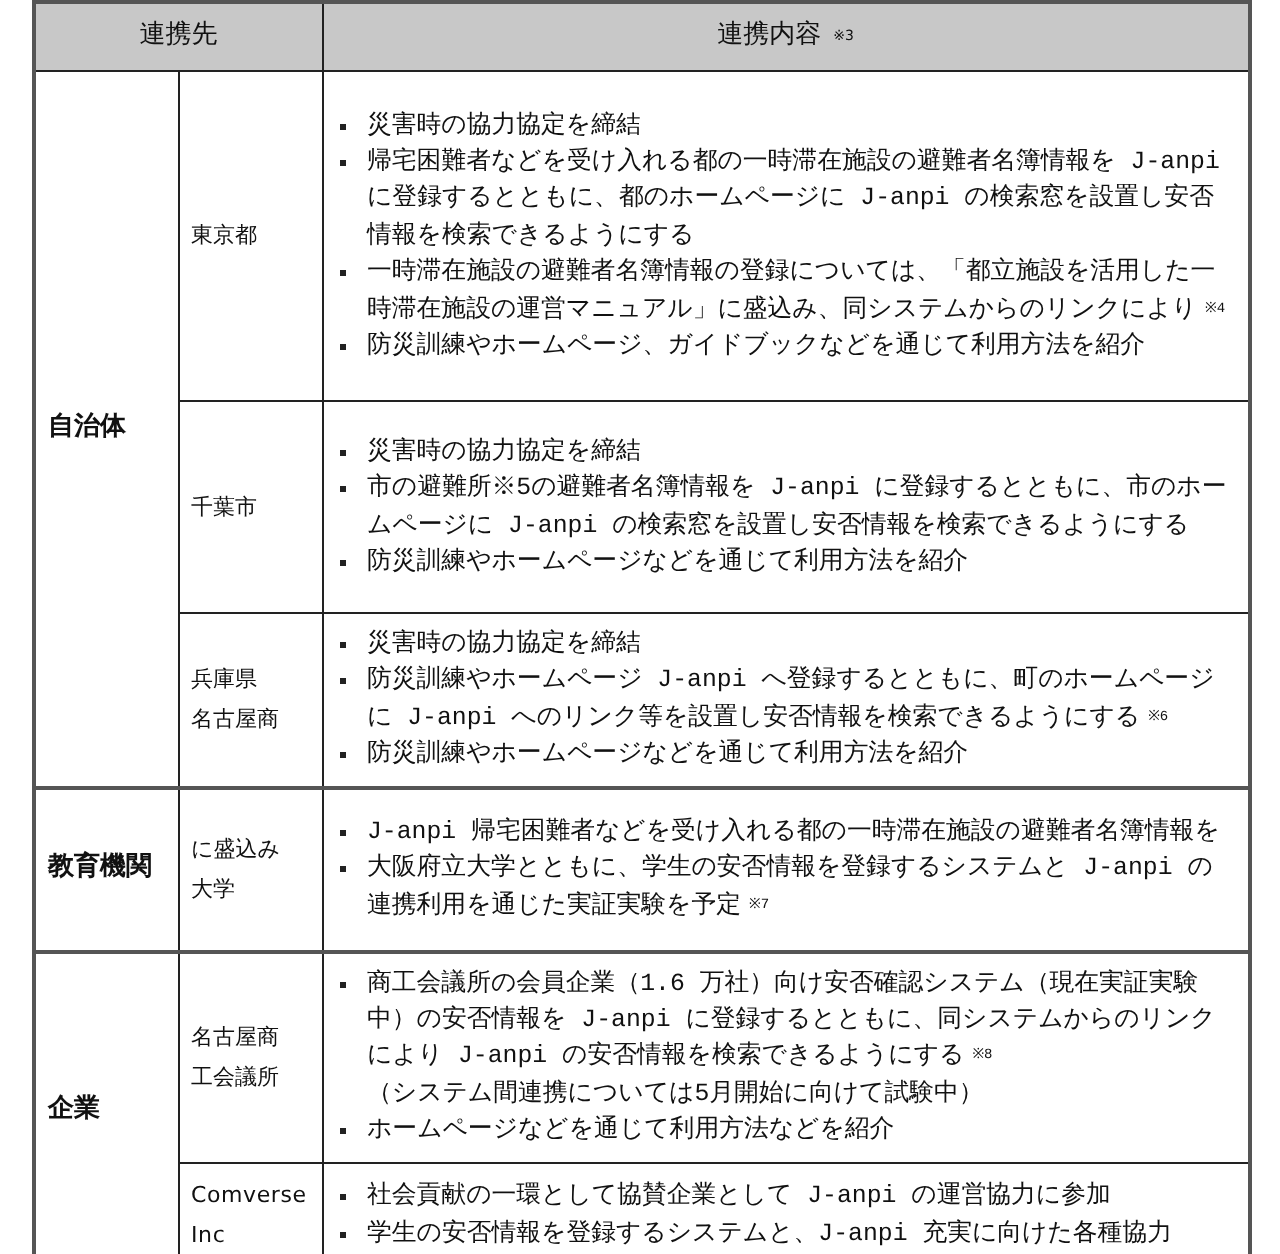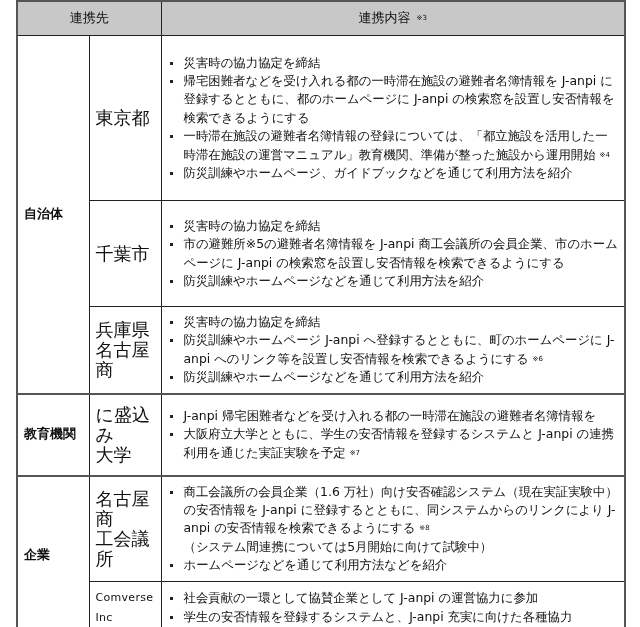--- a/index.html
+++ b/index.html
@@ -16,24 +16,24 @@
   table.main { border: 2px solid #555; }
   th.hdr {
     background: #c8c8c8; font-weight: normal; height: 21px;
     font-size: 13px; text-align: center; border-bottom: 2px solid #555;
   }
   th.hdr sup { font-size: 7px; vertical-align: top; margin-left: 6px; }
   col.c1 { width: 72px; }
   col.c2 { width: 72px; }
   col.c3 { width: 464px; }
   td.cat { padding-left: 5px; font-size: 13px; font-weight: bold; }
-  td.org { padding-left: 6px; font-size: 18px; line-height: 20px; }
+  td.org { padding-left: 6px; font-size: 11px; line-height: 20px; }
   td.org.small { font-size: 11px; letter-spacing: 0.3px; }
   td.desc { padding: 1px 4px 1px 8px; }
-  ul.items { list-style: none; margin: 0; padding: 0; }
+  ul.items { list-style: none; margin: 0; padding: 0; font-family: Liberation Mono, monospace; }
   ul.items li { position: relative; padding-left: 16px; }
   ul.items li::before {
     content: ""; position: absolute; left: 2px; top: 8px; width: 3px; height: 3px; background: #222;
   }
   .note { font-size: 7px; vertical-align: top; margin-left: 4px; }
   tr.group-sep td { border-top: 2px solid #555; }
 </style>
 </head>
 <body>
 
@@ -51,32 +51,32 @@
   </thead>
   <tbody>
 
     <tr style="height:165px">
       <td class="cat" rowspan="3">自治体</td>
       <td class="org">東京都</td>
       <td class="desc">
         <ul class="items">
           <li><span>災害時の協力協定を締結</span></li>
           <li><span>帰宅困難者などを受け入れる都の一時滞在施設の避難者名簿情報を J-anpi に登録するとともに、都のホームページに J-anpi の検索窓を設置し安否情報を検索できるようにする</span></li>
-          <li><span>一時滞在施設の避難者名簿情報の登録については、「都立施設を活用した一時滞在施設の運営マニュアル」教育機関、準備が整った施設から運用開始</span><span class="note">※4</span></li>
+          <li><span>一時滞在施設の避難者名簿情報の登録については、「都立施設を活用した一時滞在施設の運営マニュアル」に盛込み、同システムからのリンクにより</span><span class="note">※4</span></li>
           <li><span>防災訓練やホームページ、ガイドブックなどを通じて利用方法を紹介</span></li>
         </ul>
       </td>
     </tr>
 
     <tr style="height:106px">
       <td class="org">千葉市</td>
       <td class="desc">
         <ul class="items">
           <li><span>災害時の協力協定を締結</span></li>
-          <li><span>市の避難所※5の避難者名簿情報を J-anpi 商工会議所の会員企業、市のホームページに J-anpi の検索窓を設置し安否情報を検索できるようにする</span></li>
+          <li><span>市の避難所※5の避難者名簿情報を J-anpi に登録するとともに、市のホームページに J-anpi の検索窓を設置し安否情報を検索できるようにする</span></li>
           <li><span>防災訓練やホームページなどを通じて利用方法を紹介</span></li>
         </ul>
       </td>
     </tr>
 
     <tr style="height:83px">
       <td class="org" style="white-space:pre-line">兵庫県
 名古屋商</td>
       <td class="desc">
         <ul class="items">

